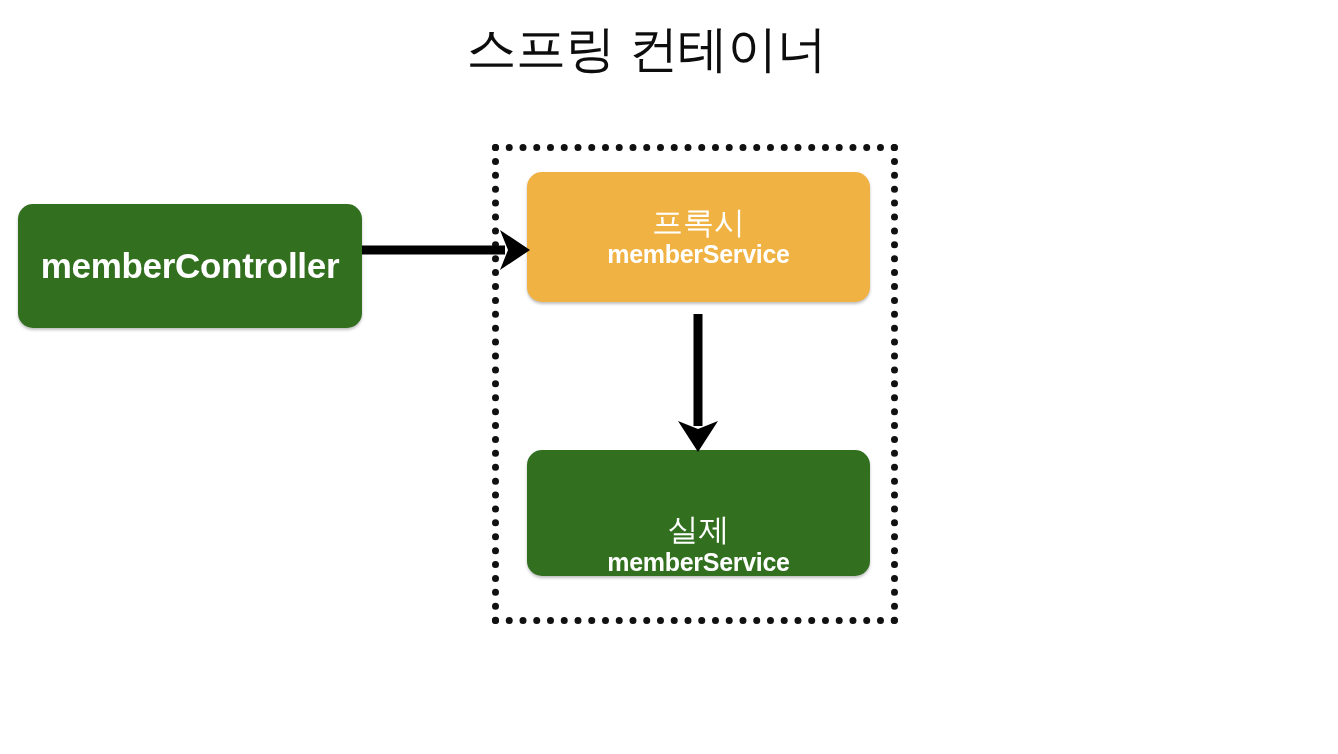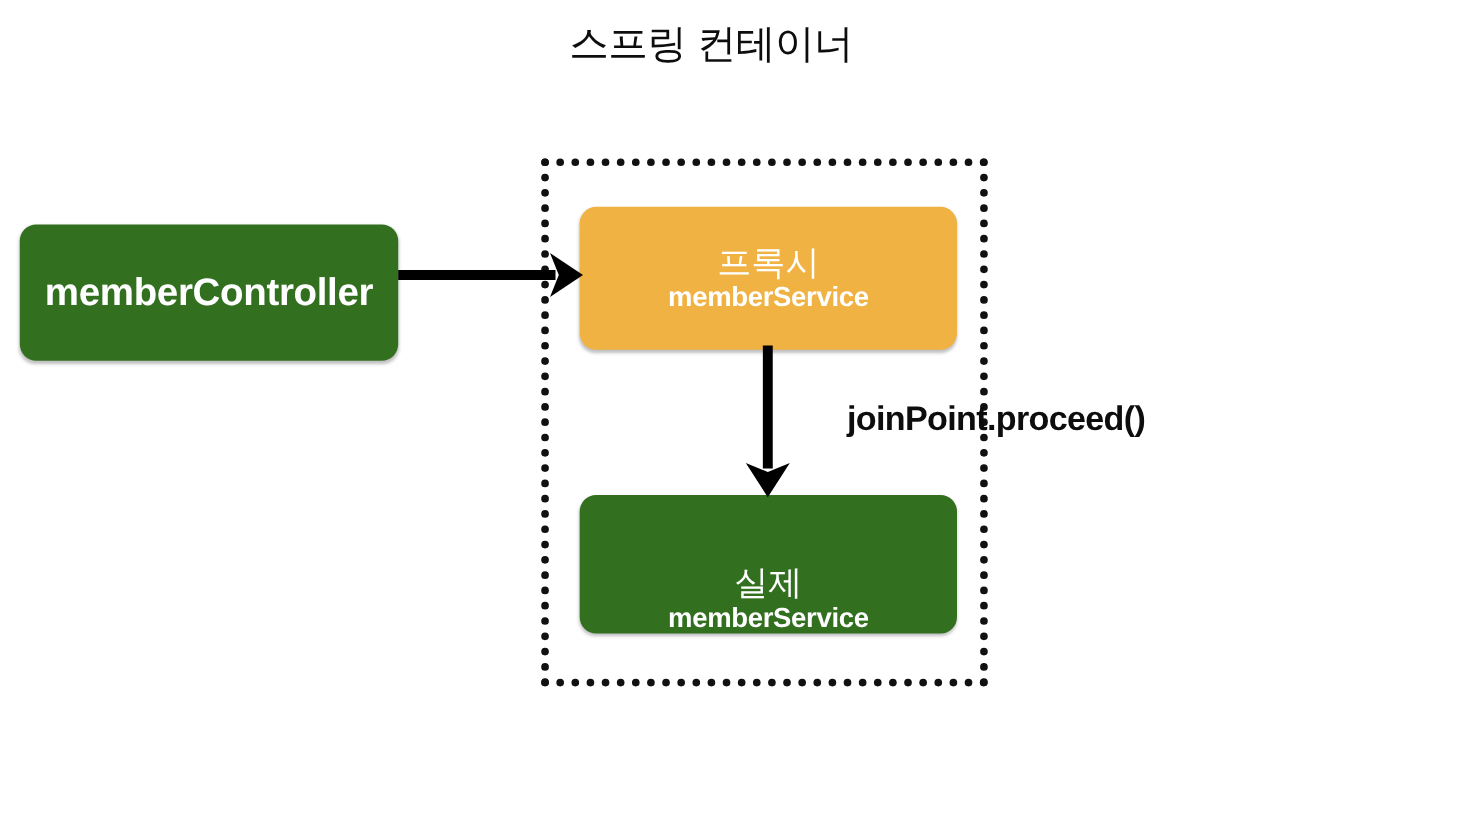--- a/index.html
+++ b/index.html
@@ -16,21 +16,21 @@
     font-family: "Liberation Sans", "DejaVu Sans", sans-serif;
   }
 
   
   .diagram-title {
     position: absolute;
     left: 0;
     top: 16px;
     width: 1293px;
     text-align: center;
-    font-size: 36px;
+    font-size: 50px;
     font-weight: 400;
     color: #0d0d0d;
     letter-spacing: -0.5px;
     white-space: nowrap;
   }
 
   
   .container-box {
     position: absolute;
     left: 492px;
@@ -76,21 +76,21 @@
     top: 188px;
     width: 344px;
     height: 124px;
   }
   #node-controller .main-label {
     font-size: 35px;
   }
 
   #node-proxy {
     left: 527px;
-    top: 188px;
+    top: 172px;
     width: 343px;
     height: 130px;
   }
 
   #node-real {
     left: 527px;
     top: 450px;
     width: 343px;
     height: 126px;
     justify-content: flex-end;
@@ -146,15 +146,14 @@
     <g>
       <line x1="362" y1="250" x2="505" y2="250" stroke="#000000" stroke-width="9"></line>
       <polygon points="500,230 530,250 500,270 508,250" fill="#000000"></polygon>
     </g>
     <g>
       <line x1="698" y1="314" x2="698" y2="426" stroke="#000000" stroke-width="9"></line>
       <polygon points="678,421 698,452 718,421 698,429" fill="#000000"></polygon>
     </g>
   </svg>
 
-  <div class="annotation">joinPoint.proceed()</div>
 
 </div>
 
 </body></html>

